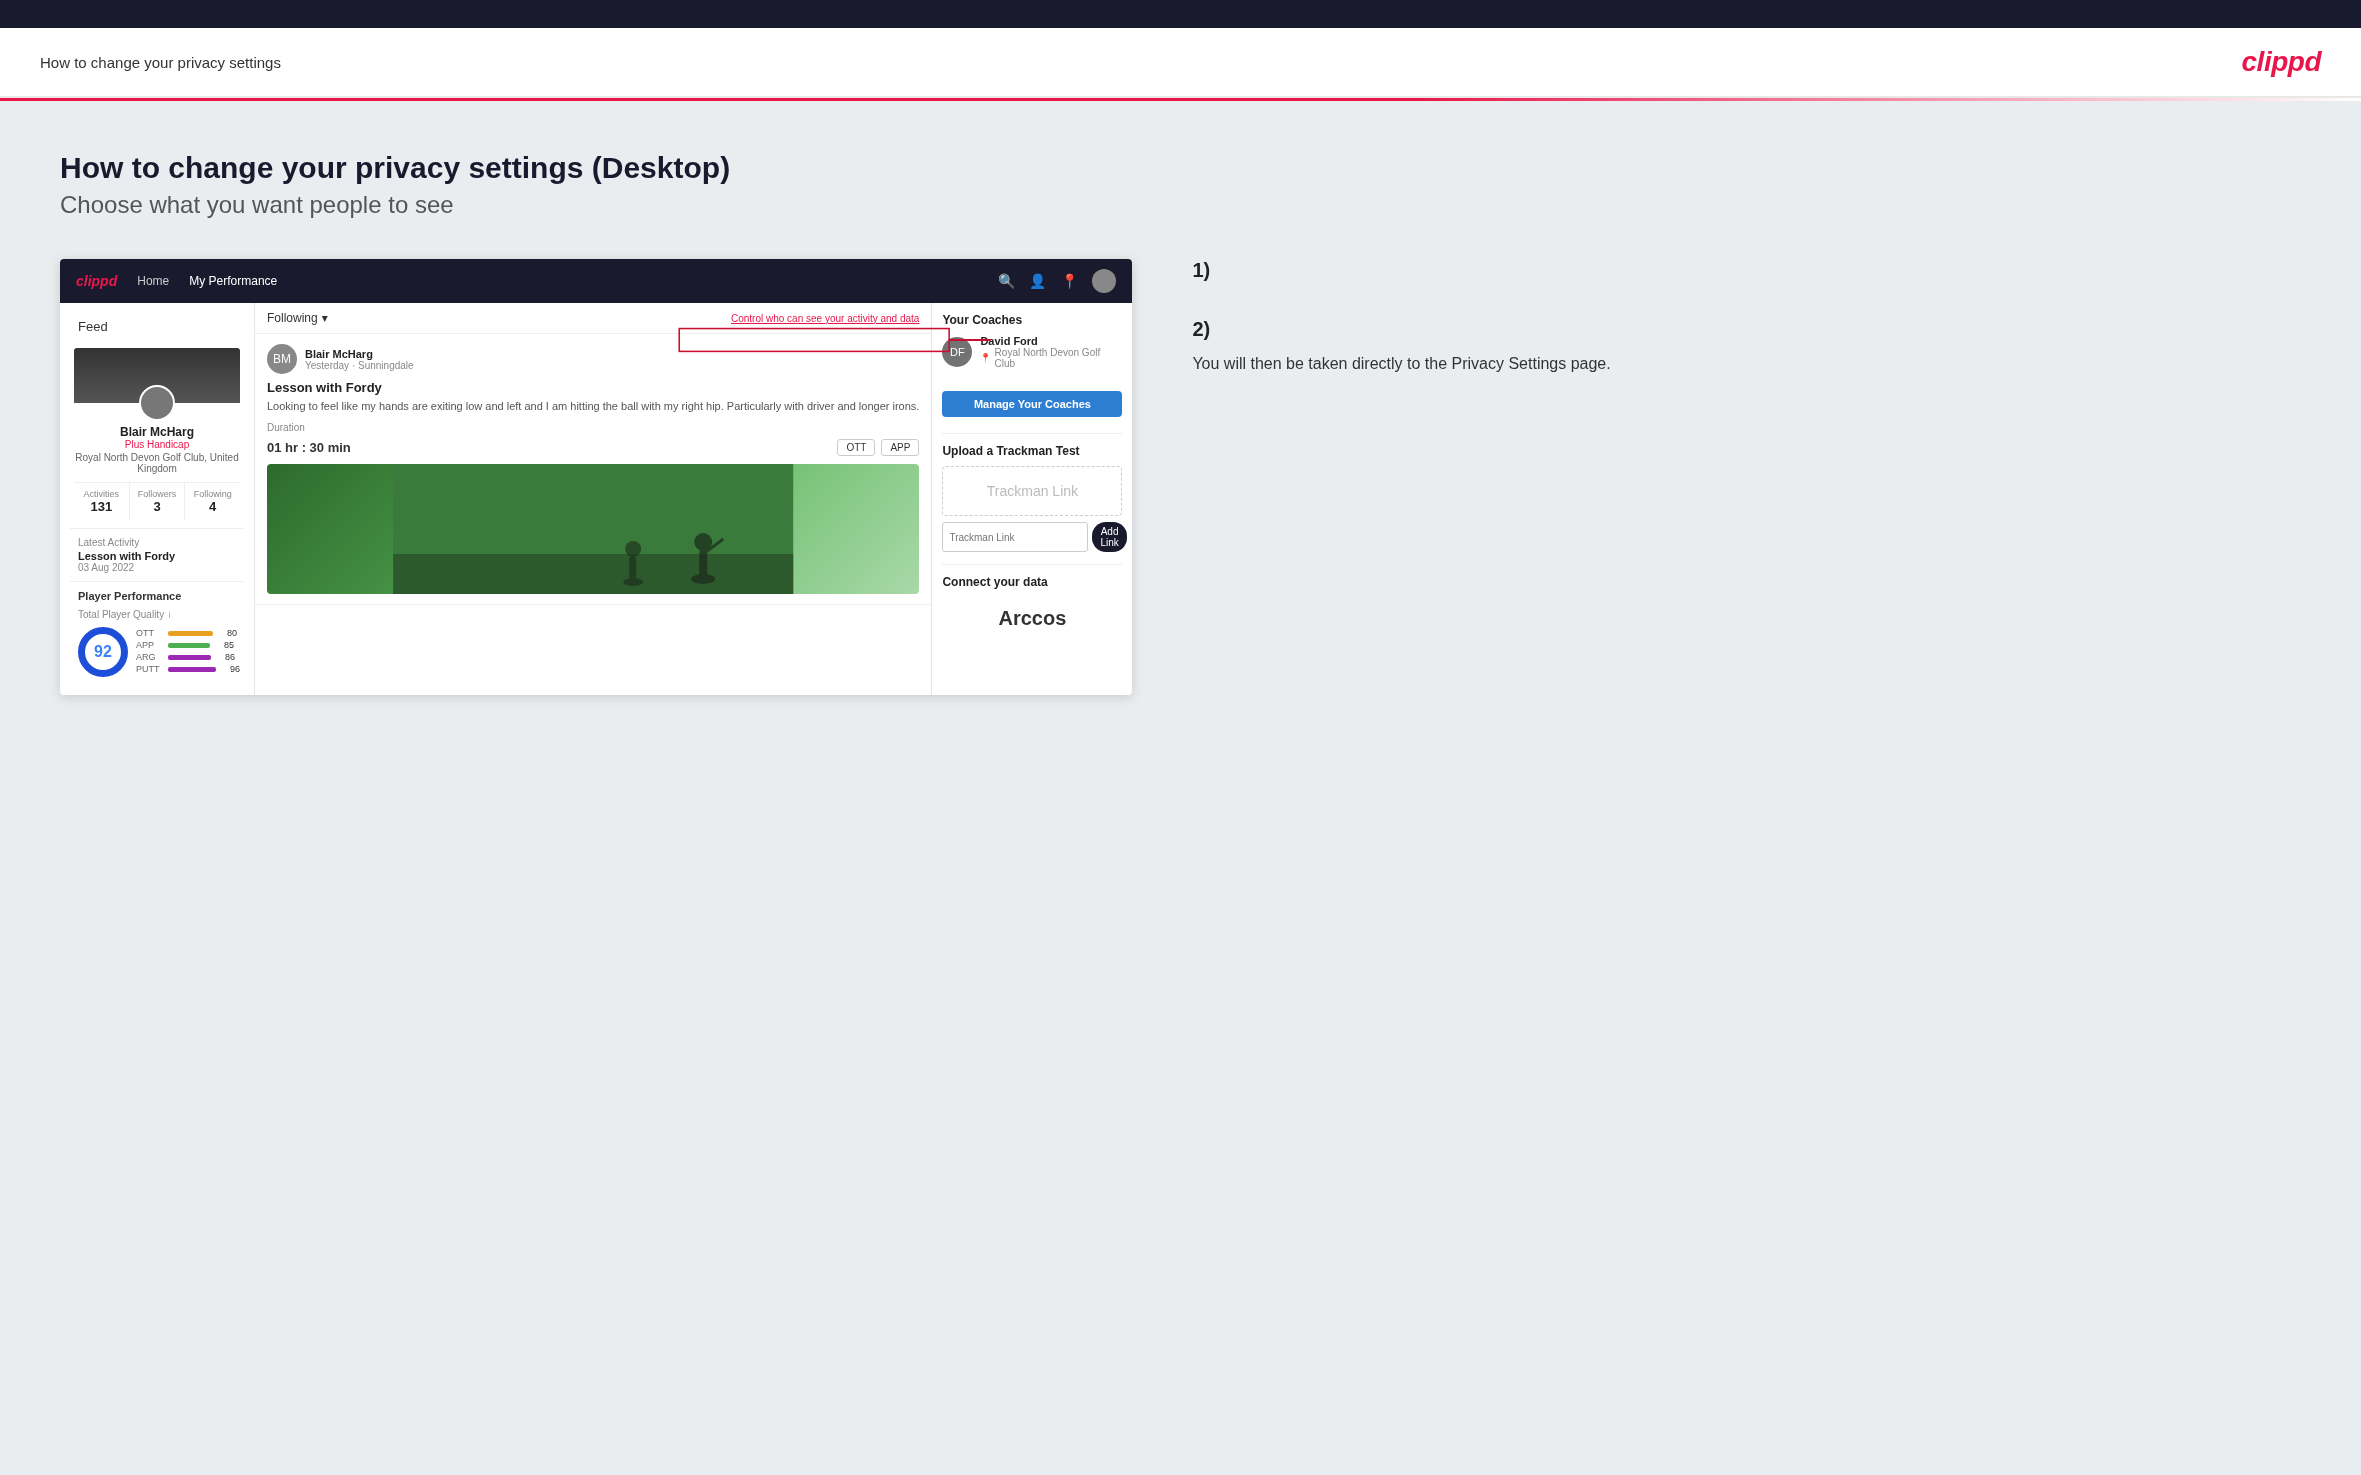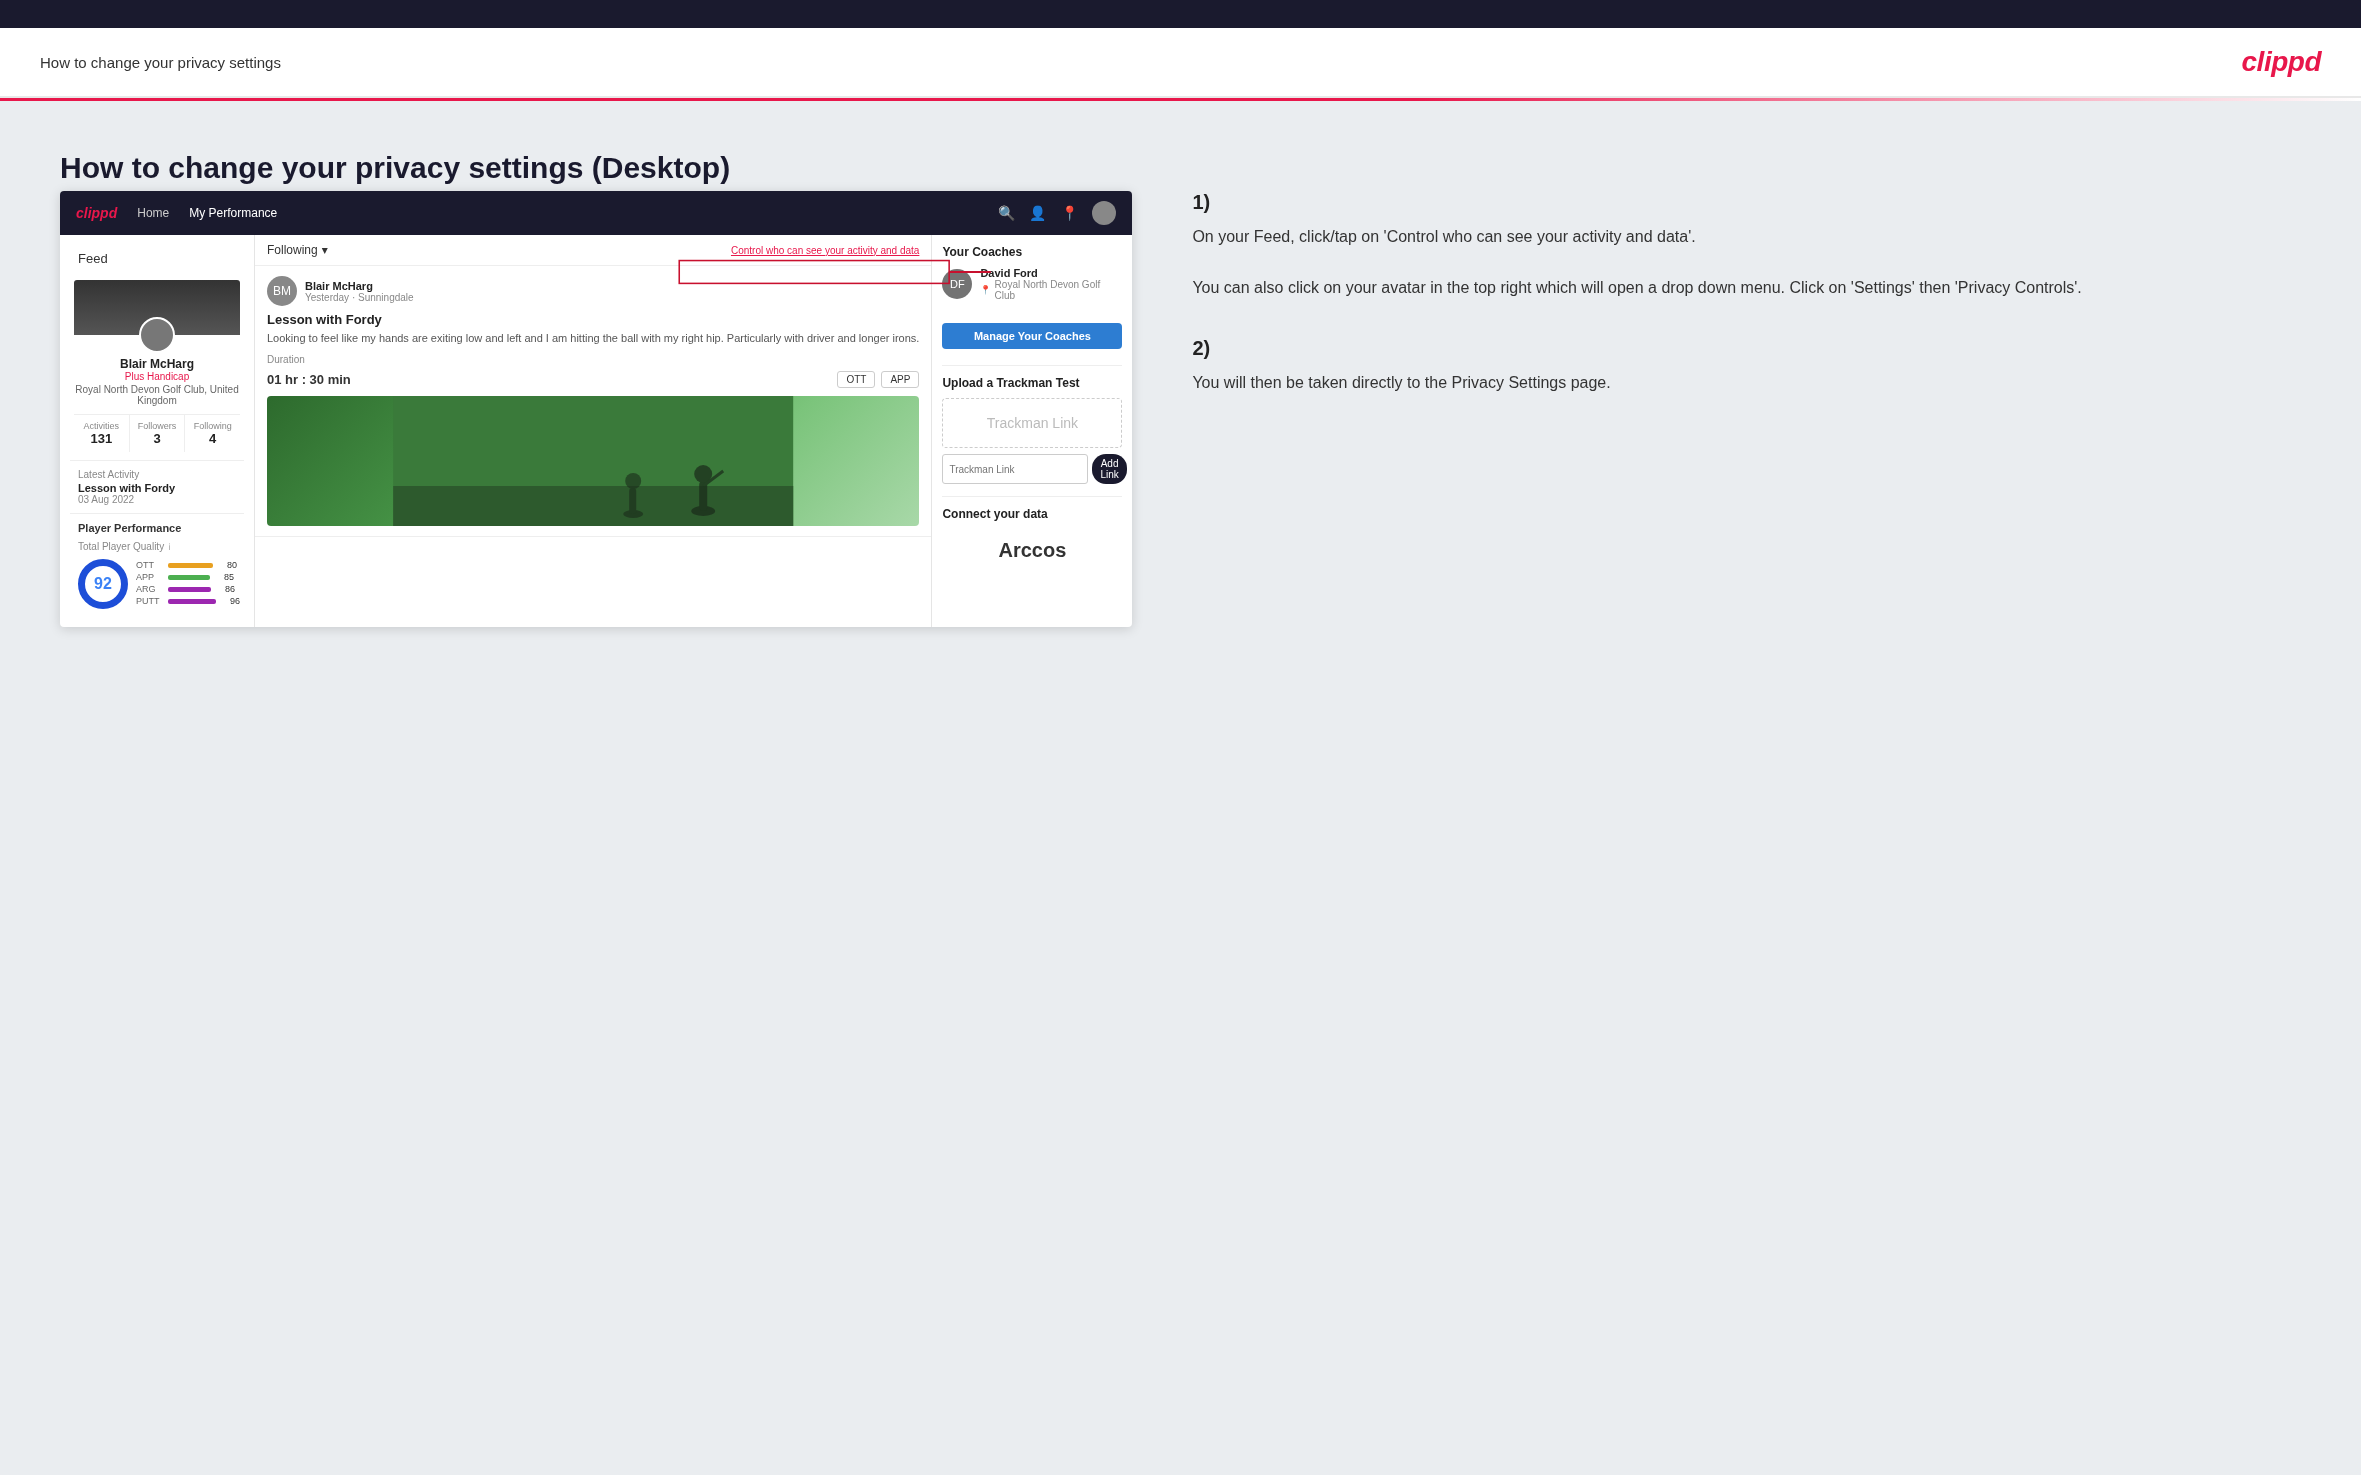--- a/index.html
+++ b/index.html
@@ -162,20 +162,21 @@
 <div class="top-bar"></div>
 
 <div class="header">
   <span class="header-title">How to change your privacy settings</span>
   <span class="logo-clippd">clippd</span>
 </div>
 <div class="header-accent"></div>
 
 <div class="main-content">
   <div class="page-heading">How to change your privacy settings (Desktop)</div>
+  <div class="page-subheading">Choose what you want people to see</div>
 
   <div class="content-columns">
 
     <div class="mockup-wrapper">
       <div class="app-mockup">
 
         <div class="app-nav">
           <span class="app-logo">clippd</span>
           <span class="app-nav-item">Home</span>
           <span class="app-nav-item active">My Performance</span>
@@ -345,24 +346,20 @@
 
         <rect x="420" y="67" width="260" height="22" fill="none" stroke="#c8102e" stroke-width="1.5"></rect>
 
         <line x1="680" y1="78" x2="720" y2="78" stroke="#c8102e" stroke-width="2"></line>
       </svg>
     </div>
 
     <div class="instructions">
       <div class="instruction-item">
         <div class="instr-num">1)</div>
-        <div class="instr-text">
-          On your Feed, click/tap on 'Control who can see your activity and data'.<br><br>
-          You can also click on your avatar in the top right which will open a drop down menu. Click on 'Settings' then 'Privacy Controls'.
-        </div>
       </div>
       <div class="instruction-item">
         <div class="instr-num">2)</div>
         <div class="instr-text">
           You will then be taken directly to the Privacy Settings page.
         </div>
       </div>
     </div>
 
   </div>

